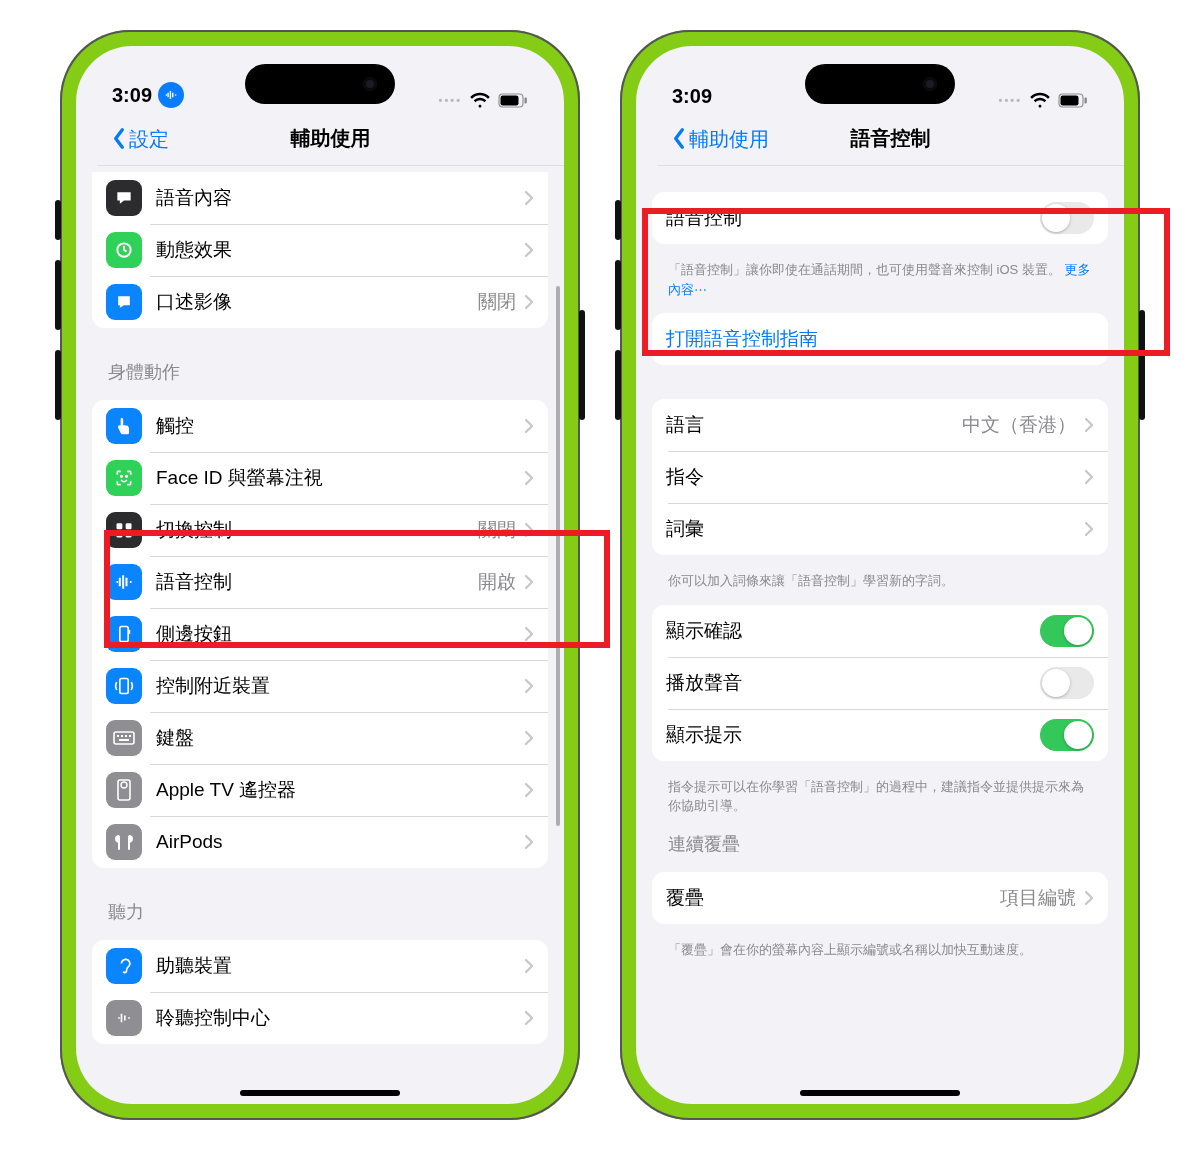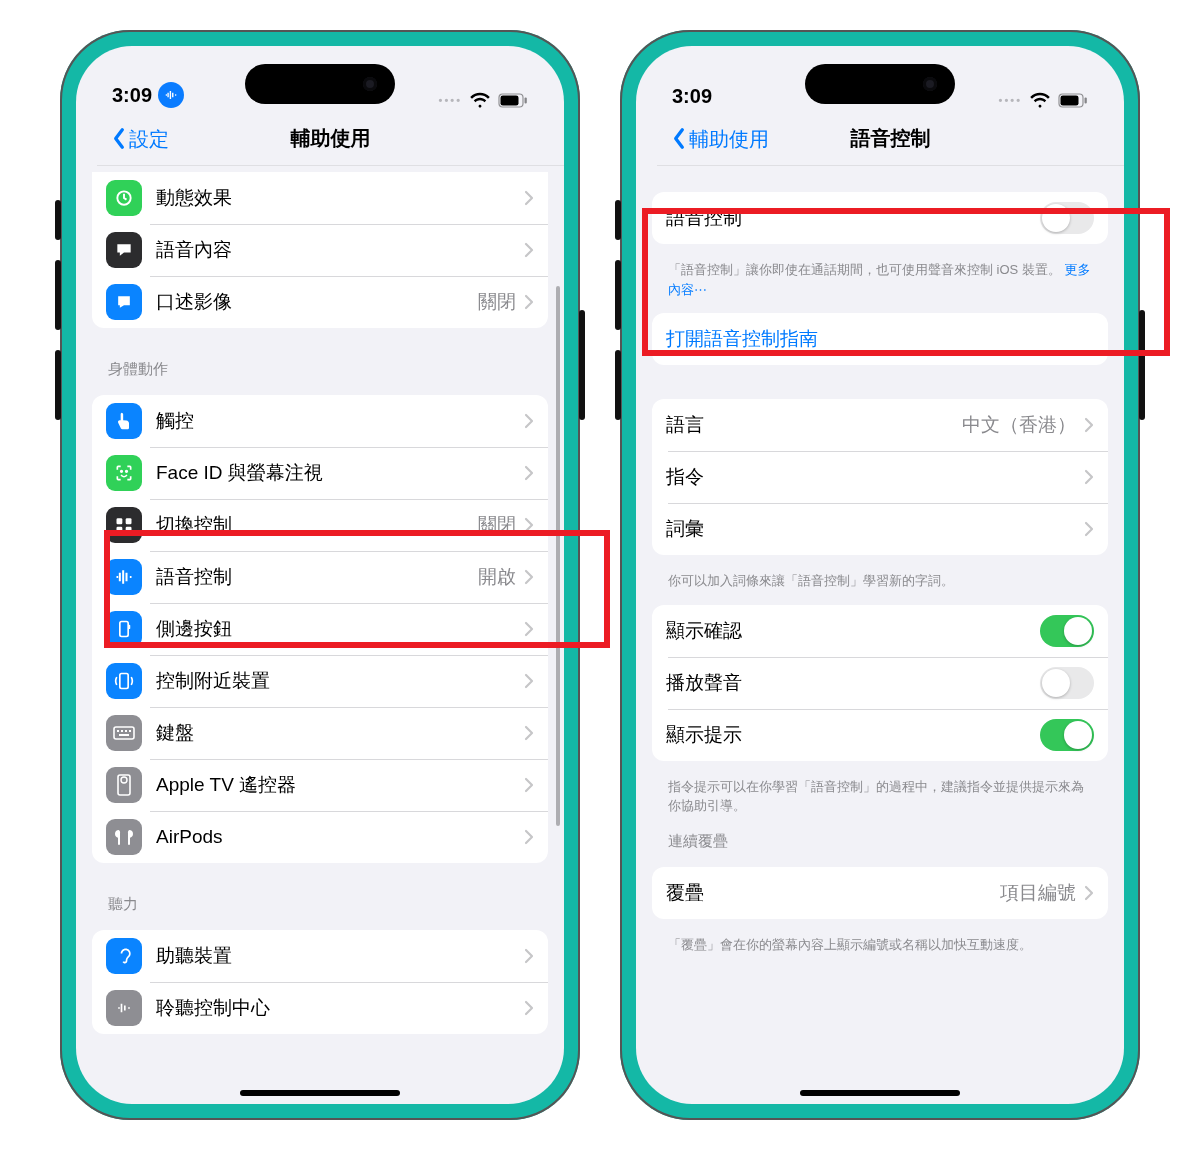--- a/index.html
+++ b/index.html
@@ -9,21 +9,21 @@
     width: 1200px;
     height: 1172px;
     display: flex;
     justify-content: center;
     gap: 40px;
     padding: 30px 40px;
   }
   .phone {
     width: 520px;
     height: 1090px;
-    background: #14b8a6;
+    background: #84cc16;
     border-radius: 70px;
     padding: 16px;
     position: relative;
     box-shadow: 0 0 0 2px #555 inset;
   }
   .side-btn { position:absolute; background:#111; border-radius:4px; }
   .side-btn.vol1 { left:-5px; top:230px; width:6px; height:70px; }
   .side-btn.vol2 { left:-5px; top:320px; width:6px; height:70px; }
   .side-btn.pwr  { right:-5px; top:280px; width:6px; height:110px; }
   .side-btn.mute { left:-5px; top:170px; width:6px; height:40px; }
@@ -105,21 +105,21 @@
   .row .ricon {
     width:36px;height:36px;border-radius:9px;
     display:flex;align-items:center;justify-content:center;
     margin-right:14px; flex:0 0 36px; color:#fff; font-size:18px;
   }
   .row .label { font-size:19px; flex:1; }
   .row .value { font-size:19px; color:#8a8a8e; margin-right:8px; }
   .row .chev { color:#c6c6c8; }
   .row .chev svg{ width:10px; height:16px; display:block;}
   .section-header {
-    font-size:15px; color:#8a8a8e;
+    font-size:18px; color:#8a8a8e;
     padding: 22px 50px 6px 32px;
   }
   .section-footer {
     font-size:13px; color:#8a8a8e;
     padding: 6px 32px 4px 32px;
     line-height:1.5;
   }
   .link { color:#007aff; }
 
   .toggle {
@@ -197,40 +197,40 @@
         <span>設定</span>
       </div>
       <div class="nav-title">輔助使用</div>
     </div>
 
     <div class="content">
       <div class="scrollbar"></div>
 
       <div class="group first">
         <div class="row">
+          <div class="ricon ic-dark">
+              <svg width="20" height="20" viewBox="0 0 24 24" fill="#fff">
+                <path d="M4 5h16v10H12l-5 4v-4H4z"></path>
+              </svg>
+            </div>
+          <div class="label">語音內容</div>
+          <div class="chev">
+              <svg viewBox="0 0 10 16" fill="none" stroke="#c6c6c8" stroke-width="2.2" stroke-linecap="round" stroke-linejoin="round">
+                <path d="M2 2l6 6-6 6"></path>
+              </svg>
+            </div>
+        </div>
+        <div class="row">
           <div class="ricon ic-green">
               <svg width="20" height="20" viewBox="0 0 24 24" fill="none" stroke="#fff" stroke-width="2.3">
                 <circle cx="12" cy="12" r="8"></circle>
                 <path d="M12 7v5l3 2"></path>
               </svg>
             </div>
           <div class="label">動態效果</div>
-          <div class="chev">
-              <svg viewBox="0 0 10 16" fill="none" stroke="#c6c6c8" stroke-width="2.2" stroke-linecap="round" stroke-linejoin="round">
-                <path d="M2 2l6 6-6 6"></path>
-              </svg>
-            </div>
-        </div>
-        <div class="row">
-          <div class="ricon ic-dark">
-              <svg width="20" height="20" viewBox="0 0 24 24" fill="#fff">
-                <path d="M4 5h16v10H12l-5 4v-4H4z"></path>
-              </svg>
-            </div>
-          <div class="label">語音內容</div>
           <div class="chev">
               <svg viewBox="0 0 10 16" fill="none" stroke="#c6c6c8" stroke-width="2.2" stroke-linecap="round" stroke-linejoin="round">
                 <path d="M2 2l6 6-6 6"></path>
               </svg>
             </div>
         </div>
         <div class="row">
           <div class="ricon ic-blue">
               <svg width="20" height="20" viewBox="0 0 24 24" fill="#fff">
                 <path d="M5 5h14v11H12l-5 3v-3H5z"></path>

